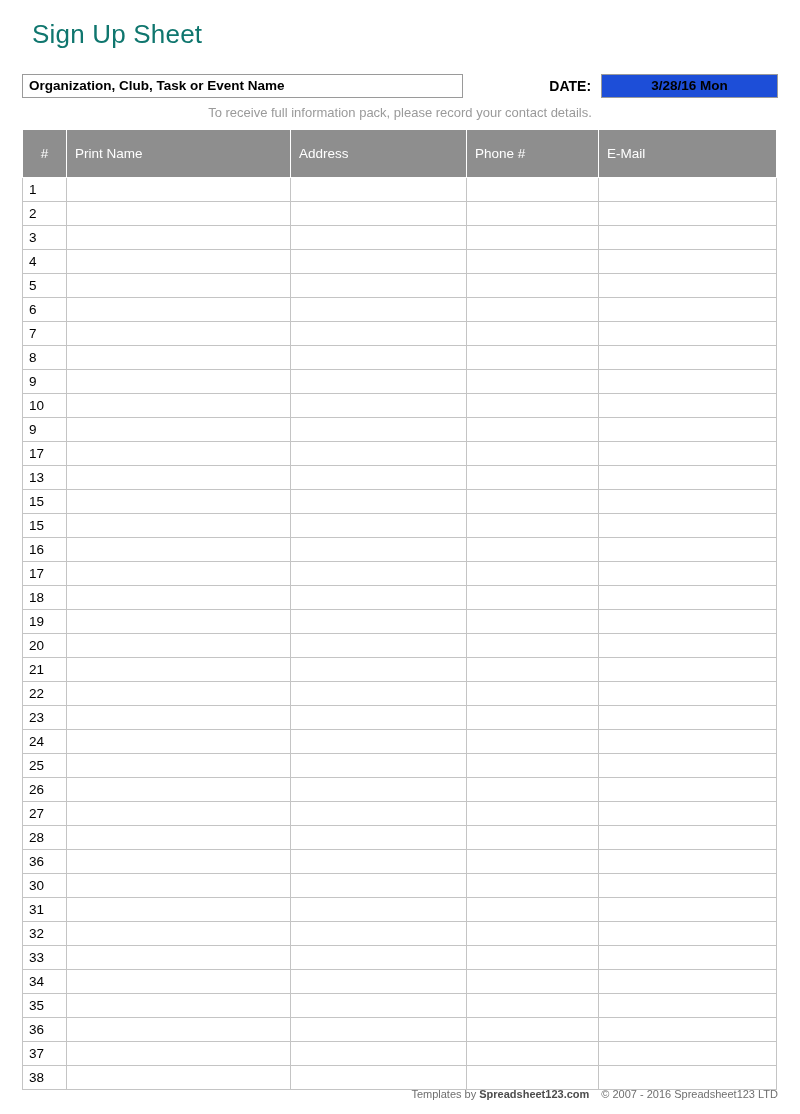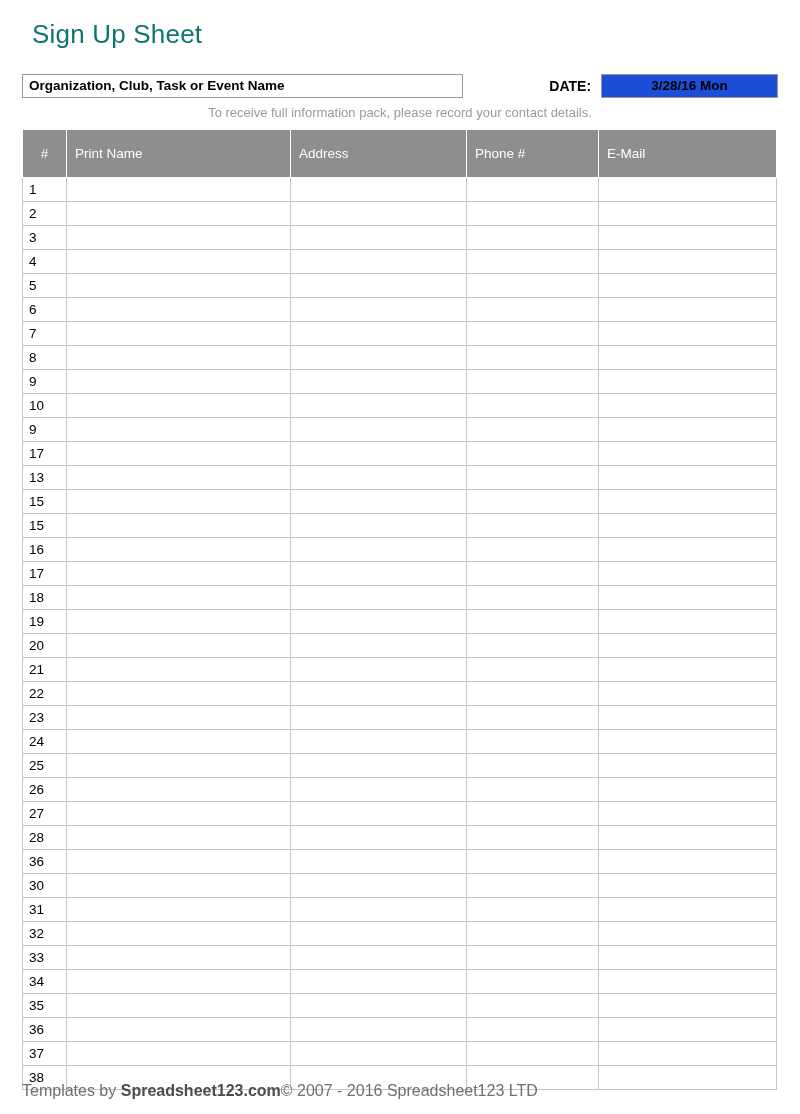--- a/index.html
+++ b/index.html
@@ -117,23 +117,24 @@
   col.c-addr { width: 176px; }
   col.c-phone { width: 132px; }
   col.c-mail { width: 178px; }
 
   .footer {
     position: absolute;
     left: 22px;
     right: 22px;
     bottom: 14px;
     display: flex;
-    justify-content: flex-start;
-    font-size: 16px;
+    justify-content: flex-end;
+    font-size: 11px;
     color: #6f6f6f;
+    gap: 12px;
   }
   .footer .brand {
     font-weight: bold;
     color: #4c4c4c;
   }
   .footer-left, .footer-right { white-space: nowrap; }
 </style>
 </head>
 <body>
 

